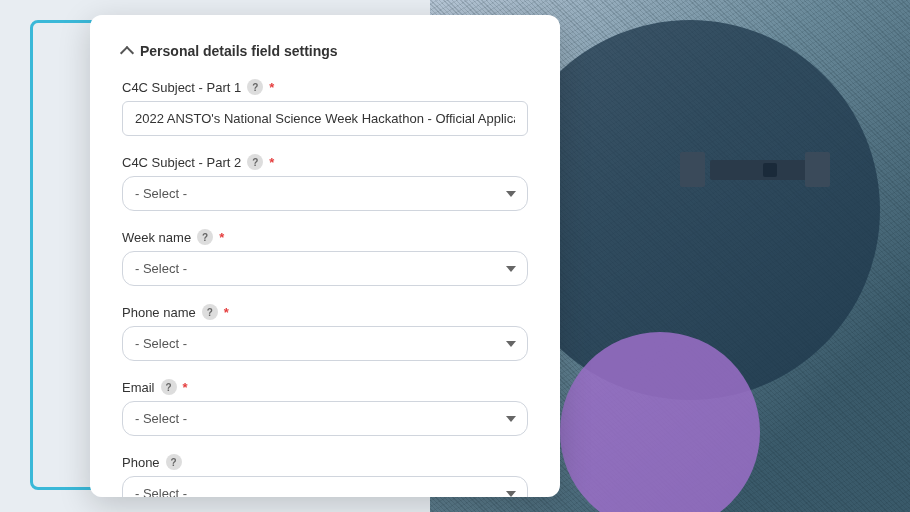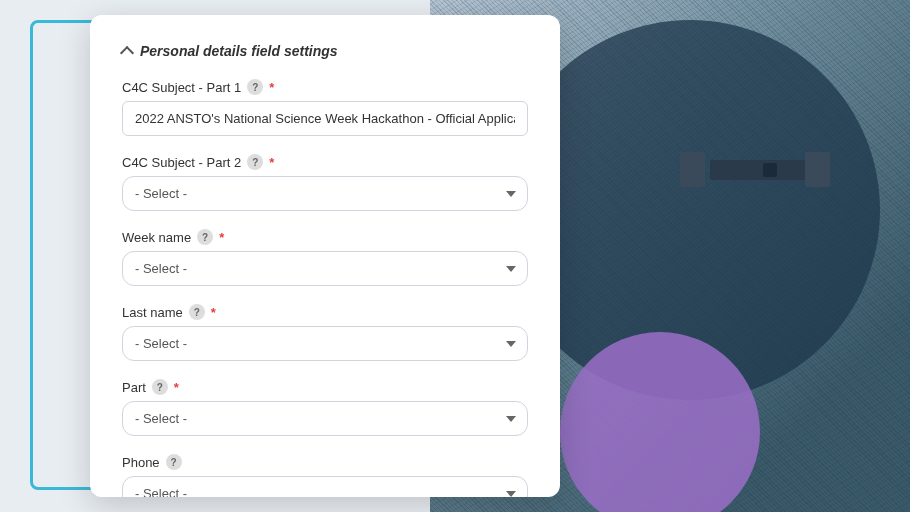--- a/index.html
+++ b/index.html
@@ -146,21 +146,20 @@
 
     
     .section-header {
       display: flex;
       align-items: center;
       gap: 8px;
       margin-bottom: 20px;
       font-size: 14px;
       font-weight: 600;
       color: #333;
-      font-style: italic;
     }
 
     .chevron-up {
       width: 10px;
       height: 10px;
       border-left: 2px solid #555;
       border-top: 2px solid #555;
       transform: rotate(45deg);
       margin-top: 3px;
     }
@@ -293,34 +292,34 @@
     </div>
     <div class="select-wrapper">
       <select class="select-field">
         <option value="">- Select -</option>
       </select>
     </div>
   </div>
 
   <div class="field-group">
     <div class="field-label">
-      <span>Last name</span>
-      <span class="help-icon">?</span>
-      <span class="required-star">*</span>
-    </div>
-    <div class="select-wrapper">
-      <select class="select-field">
-        <option value="">- Select -</option>
-      </select>
-    </div>
-  </div>
-
-  <div class="field-group">
-    <div class="field-label">
-      <span>Part</span>
+      <span>Phone name</span>
+      <span class="help-icon">?</span>
+      <span class="required-star">*</span>
+    </div>
+    <div class="select-wrapper">
+      <select class="select-field">
+        <option value="">- Select -</option>
+      </select>
+    </div>
+  </div>
+
+  <div class="field-group">
+    <div class="field-label">
+      <span>Email</span>
       <span class="help-icon">?</span>
       <span class="required-star">*</span>
     </div>
     <div class="select-wrapper">
       <select class="select-field">
         <option value="">- Select -</option>
       </select>
     </div>
   </div>
 

